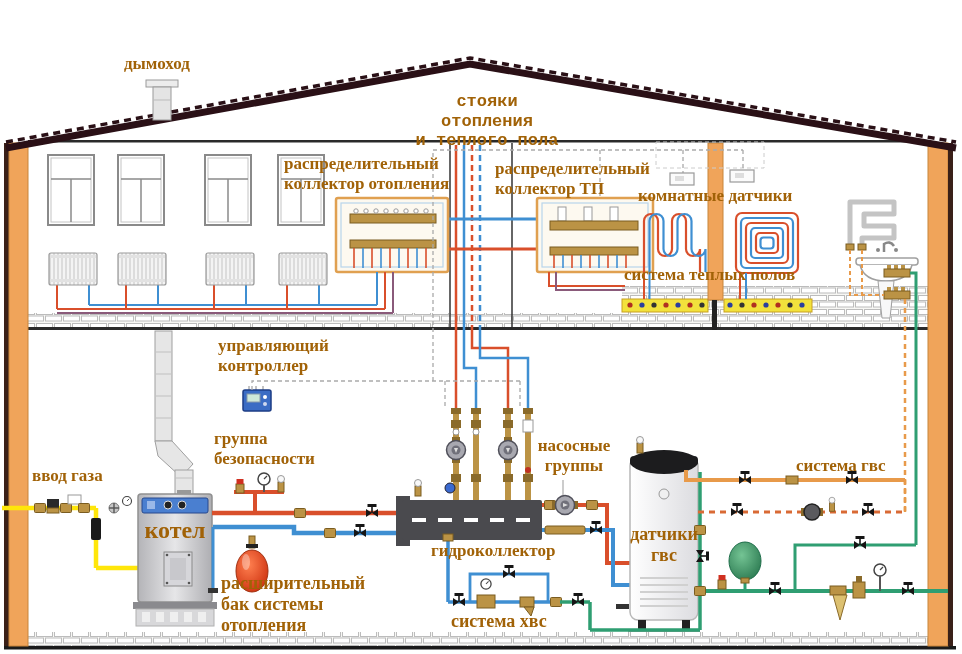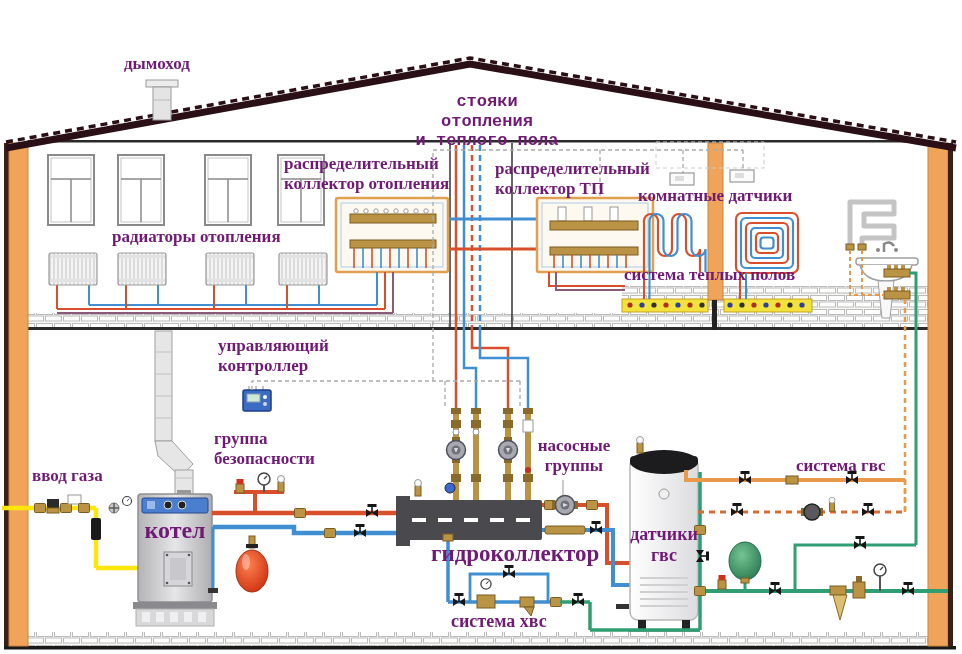--- a/index.html
+++ b/index.html
@@ -1,22 +1,22 @@
 <!DOCTYPE html>
 <html style="--red: #d94f2b; --blue: #3f8fd2; --purple: #8a5a7a; --gas: #ffe60a; --green: #2f9e72; --orange: #e89a4a; --recirc: #d96a35; --brass: #bb9345; --wall: #f0a45a; --roof: #2a1016; --wire: #aaaaaa; --floor_yellow: #f2e23c;"><head>
 <meta charset="utf-8">
 <style>
   html,body{margin:0;padding:0;background:#fff;}
   #stage{position:relative;width:962px;height:654px;background:#fff;overflow:hidden;
          font-family:"Liberation Serif",serif;}
   #stage svg{position:absolute;left:0;top:0;}
-  .lbl{position:absolute;font-weight:700;color:#701a75;font-size:17px;line-height:1.16;
+  .lbl{position:absolute;font-weight:700;color:#a16207;font-size:17px;line-height:1.16;
        white-space:pre-line;letter-spacing:0px;}
   .lbl.c{text-align:center;}
-  .s18{font-size:18px;} .s19{font-size:23px;} .s20{font-size:24px;}
+  .s18{font-size:18px;} .s19{font-size:17px;} .s20{font-size:24px;}
   .pr{stroke:var(--red);fill:none} .pb{stroke:var(--blue);fill:none}
   .pp{stroke:var(--purple);fill:none} .pg{stroke:var(--green);fill:none}
   .po{stroke:var(--orange);fill:none} .pd{stroke:var(--recirc);fill:none}
   .py{stroke:var(--gas);fill:none}  .pw{stroke:var(--wire);fill:none}
 </style>
 </head>
 <body>
 
 <div id="stage">
 <svg width="962" height="654" viewBox="0 0 962 654">
@@ -537,28 +537,30 @@
 </svg>
 
 <div class="lbl" style="left:124px;top:54px;">дымоход</div>
 <div class="lbl c" style="left:407px;top:92px;width:160px;font-family:Liberation Mono, monospace;">стояки отопления
 и теплого пола</div>
 <div class="lbl" style="left:284px;top:154px;">распределительный
 коллектор отопления</div>
 <div class="lbl" style="left:495px;top:159px;">распределительный
 коллектор ТП</div>
 <div class="lbl" style="left:638px;top:186px;">комнатные датчики</div>
-<div class="lbl" style="left:112px;top:227px;">радиаторы отопления</div>
 <div class="lbl" style="left:624px;top:265px;">система теплых полов</div>
 <div class="lbl" style="left:218px;top:336px;">управляющий
 контроллер</div>
 <div class="lbl" style="left:214px;top:429px;">группа
 безопасности</div>
 <div class="lbl c" style="left:532px;top:436px;width:84px;">насосные
 группы</div>
 <div class="lbl" style="left:796px;top:456px;">система гвс</div>
 <div class="lbl" style="left:32px;top:466px;">ввод газа</div>
 <div class="lbl c s20" style="left:140px;top:517px;width:70px;">котел</div>
 <div class="lbl s19" style="left:431px;top:541px;">гидроколлектор</div>
 <div class="lbl c s18" style="left:630px;top:524px;width:68px;">датчики
 гвс</div>
+<div class="lbl s18" style="left:221px;top:573px;">расширительный
+бак системы
+отопления</div>
 <div class="lbl s18" style="left:451px;top:611px;">система хвс</div>
 </div>
 
 </body></html>

